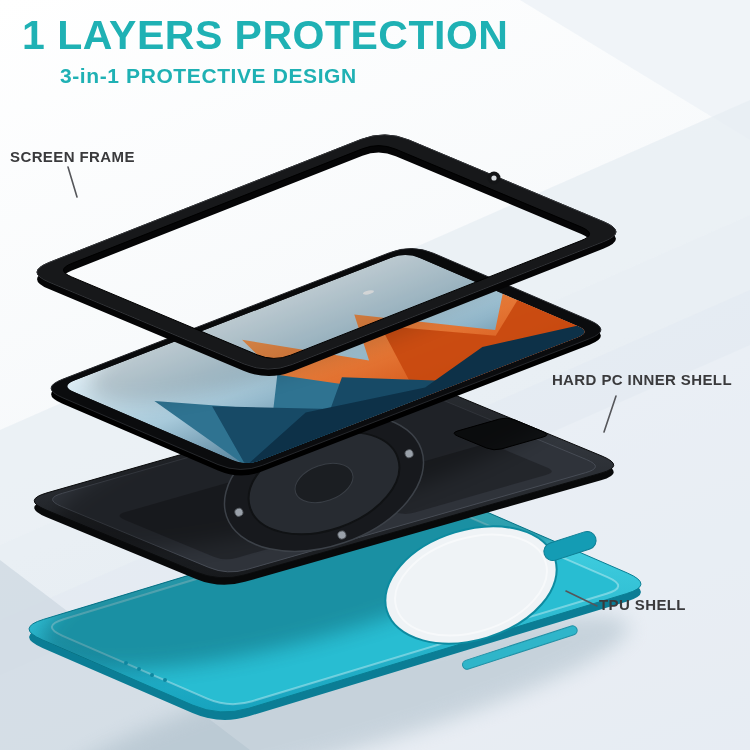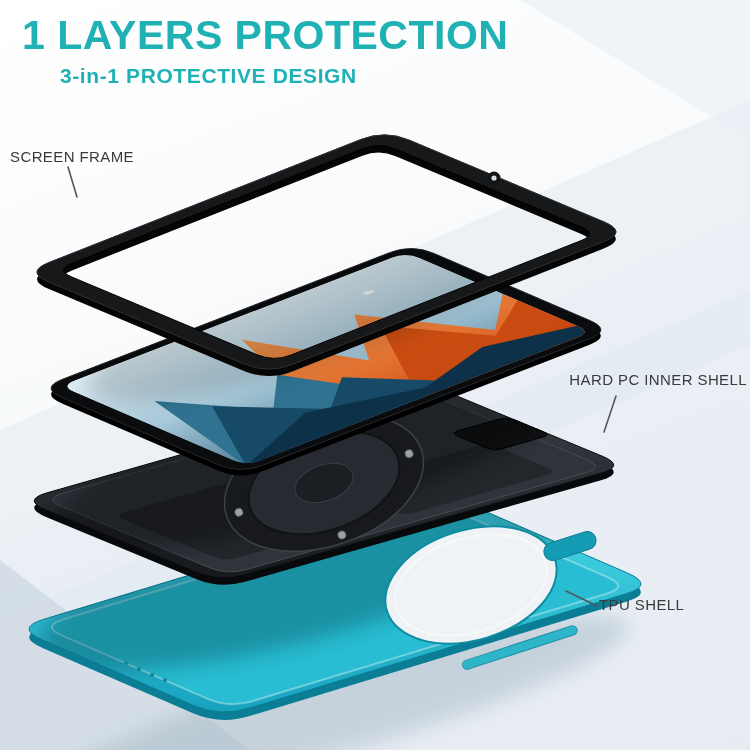--- a/index.html
+++ b/index.html
@@ -15,25 +15,25 @@
     color:var(--accent,#1fb1b4);
     font-size:41px;font-weight:700;letter-spacing:.5px;line-height:1.05;
     white-space:nowrap;
   }
   .subtitle{
     position:absolute;left:24px;top:64px;
     color:var(--accent,#1fb1b4);
     font-size:21px;font-weight:700;letter-spacing:.6px;white-space:nowrap;margin-left:36px;
   }
   .callout{
-    position:absolute;color:#3a3a3c;font-size:15px;font-weight:400;
+    position:absolute;color:#3a3a3c;font-size:15px;font-weight:700;
     letter-spacing:.4px;white-space:nowrap;
   }
   .lbl-frame{left:10px;top:148px}
-  .lbl-shell{right:3px;top:371px}
+  .lbl-shell{right:18px;top:371px}
   .lbl-tpu{left:599px;top:596px}
 </style>
 </head>
 <body>
 
 <div id="stage">
 
   <svg id="scene" width="750" height="750" viewBox="0 0 750 750" xmlns="http://www.w3.org/2000/svg">
     <defs>
       <linearGradient id="gSky" x1="0" y1="0" x2="0" y2="1">

